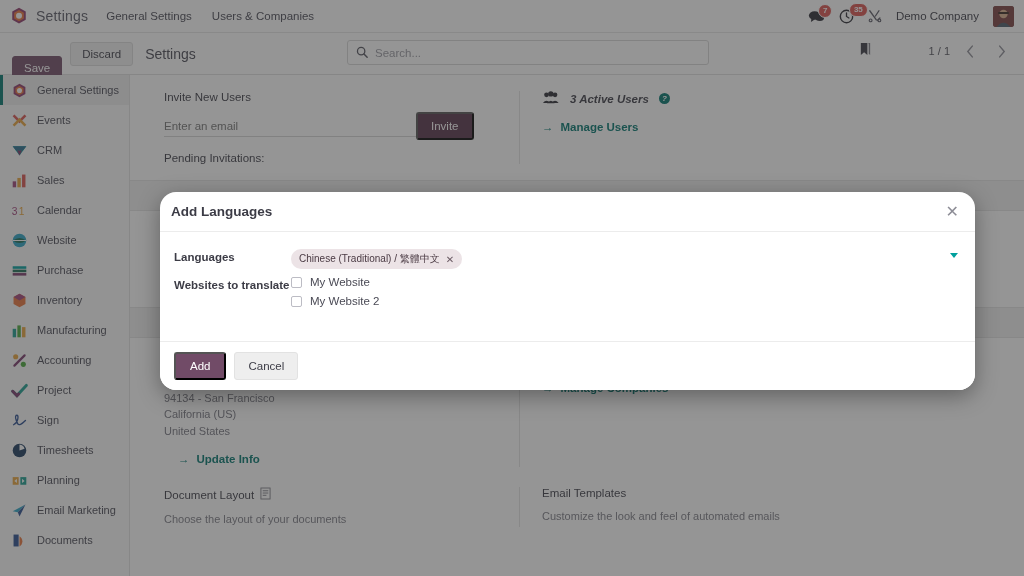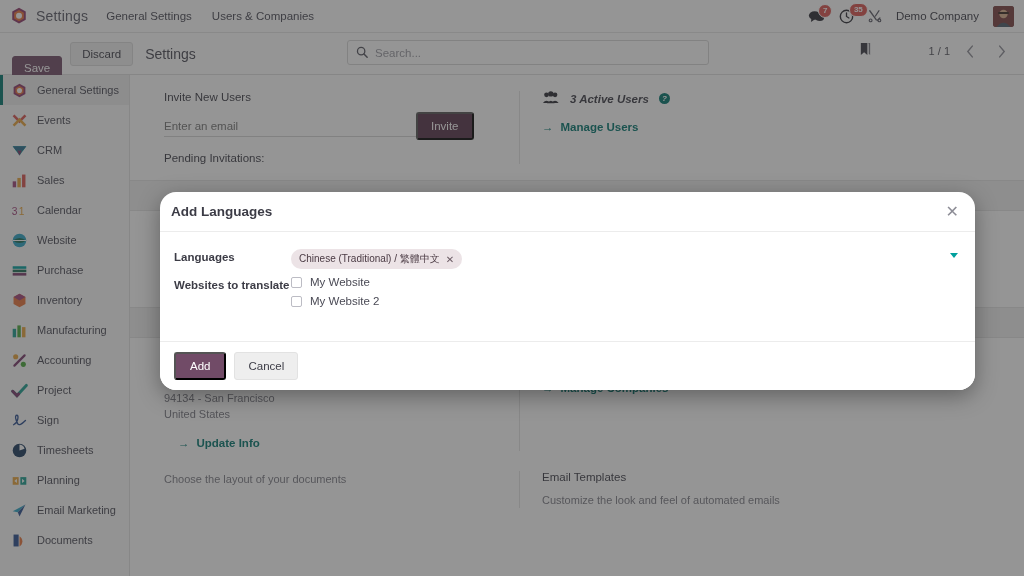--- a/index.html
+++ b/index.html
@@ -446,20 +446,21 @@
 
       <div class="sect-head">
         <span>&nbsp;</span>
       </div>
 
       <div class="two-col">
         <div class="col-left">
           <div class="blk-title">Demo Company</div>
           <div class="addr-line">250 Executive Park Blvd, Suite 3400</div>
           <div class="addr-line">94134 - San Francisco</div>
+          <div class="addr-line">California (US)</div>
           <div class="addr-line">United States</div>
           <div style="margin-top:10px; padding-left:14px;">
             <span class="link-teal">
               <span>→</span>
               <span>Update Info</span>
             </span>
           </div>
         </div>
         <div class="col-right">
           <div class="blk-title">2 Companies</div>
@@ -467,20 +468,29 @@
             <span class="link-teal">
               <span>→</span>
               <span>Manage Companies</span>
             </span>
           </div>
         </div>
       </div>
 
       <div class="two-col" style="padding-top:14px;">
         <div class="col-left">
+          <div class="blk-title" style="display:flex; align-items:center; gap:6px;">
+            <span>Document Layout</span>
+            <span>
+              <svg viewBox="0 0 12 14" width="11" height="13">
+                <rect x="1" y="1" width="10" height="12" fill="none" stroke="#7d7d86" stroke-width="1"></rect>
+                <path d="M3 4 H9 M3 6.5 H9 M3 9 H7" stroke="#7d7d86" stroke-width="1"></path>
+              </svg>
+            </span>
+          </div>
           <div class="muted">Choose the layout of your documents</div>
         </div>
         <div class="col-right">
           <div class="blk-title">Email Templates</div>
           <div class="muted">Customize the look and feel of automated emails</div>
         </div>
       </div>
 
     </div>
   </div>

